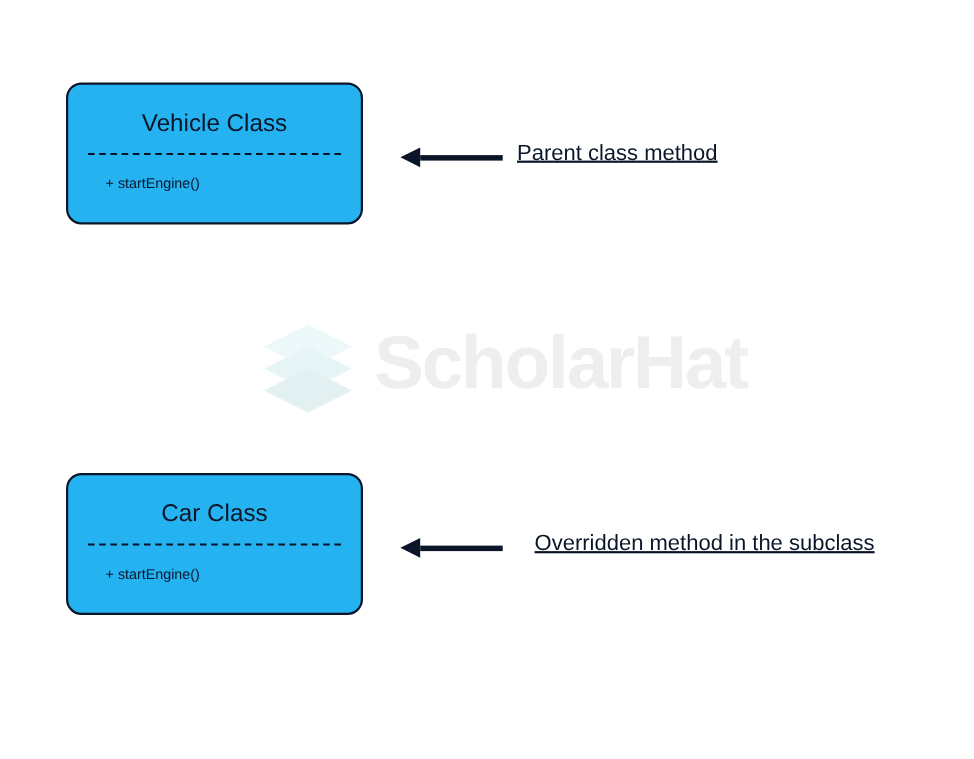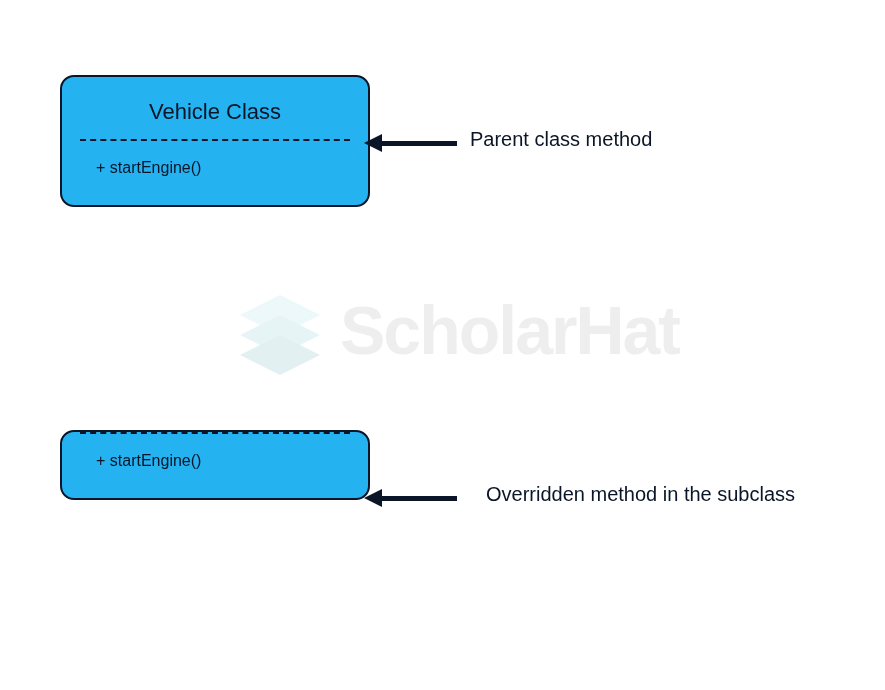--- a/index.html
+++ b/index.html
@@ -26,41 +26,41 @@
       position: relative;
     }
     .watermark-text {
       font-size: 68px;
       font-weight: 700;
       color: #8a8a8a;
       letter-spacing: -2px;
     }
     .class-box {
       position: absolute;
-      width: 310px;
+      width: 270px;
       background: #24b2f0;
       border: 2.5px solid #0a1628;
       border-radius: 14px;
       z-index: 1;
     }
     .class-box-1 { top: 75px; left: 60px; }
     .class-box-2 { top: 430px; left: 60px; }
     .class-title {
       text-align: center;
       font-size: 22px;
       color: #0a1628;
       padding: 22px 10px 14px 10px;
     }
     .class-divider {
       border: none;
       border-top: 2px dashed #0a1628;
       margin: 0 18px;
     }
     .class-method {
-      font-size: 16px;
+      font-size: 13px;
       color: #0a1628;
       padding: 18px 10px 28px 34px;
     }
     .arrow {
       position: absolute;
       display: flex;
       align-items: center;
       z-index: 1;
     }
     .arrow-1 { top: 134px; left: 364px; }
@@ -75,20 +75,21 @@
     .arrow-line {
       width: 75px;
       height: 5px;
       background: #0a1628;
     }
     .label {
       position: absolute;
       font-size: 20px;
       color: #0a1628;
       z-index: 1;
+      text-decoration: underline;
     }
     .label-1 { top: 128px; left: 470px; }
     .label-2 { top: 483px; left: 486px; }
   </style>
 </head>
 <body>
 
 <div class="watermark">
   <div class="watermark-logo">
     <svg viewBox="0 0 100 100" width="100" height="100">
@@ -107,20 +108,21 @@
 </div>
 
 <div class="arrow arrow-1">
   <div class="arrow-head"></div>
   <div class="arrow-line"></div>
 </div>
 
 <div class="label label-1">Parent class method</div>
 
 <div class="class-box class-box-2">
+  <div class="class-title">Car Class</div>
   <hr class="class-divider">
   <div class="class-method">+  startEngine()</div>
 </div>
 
 <div class="arrow arrow-2">
   <div class="arrow-head"></div>
   <div class="arrow-line"></div>
 </div>
 
 <div class="label label-2">Overridden method in the subclass</div>

